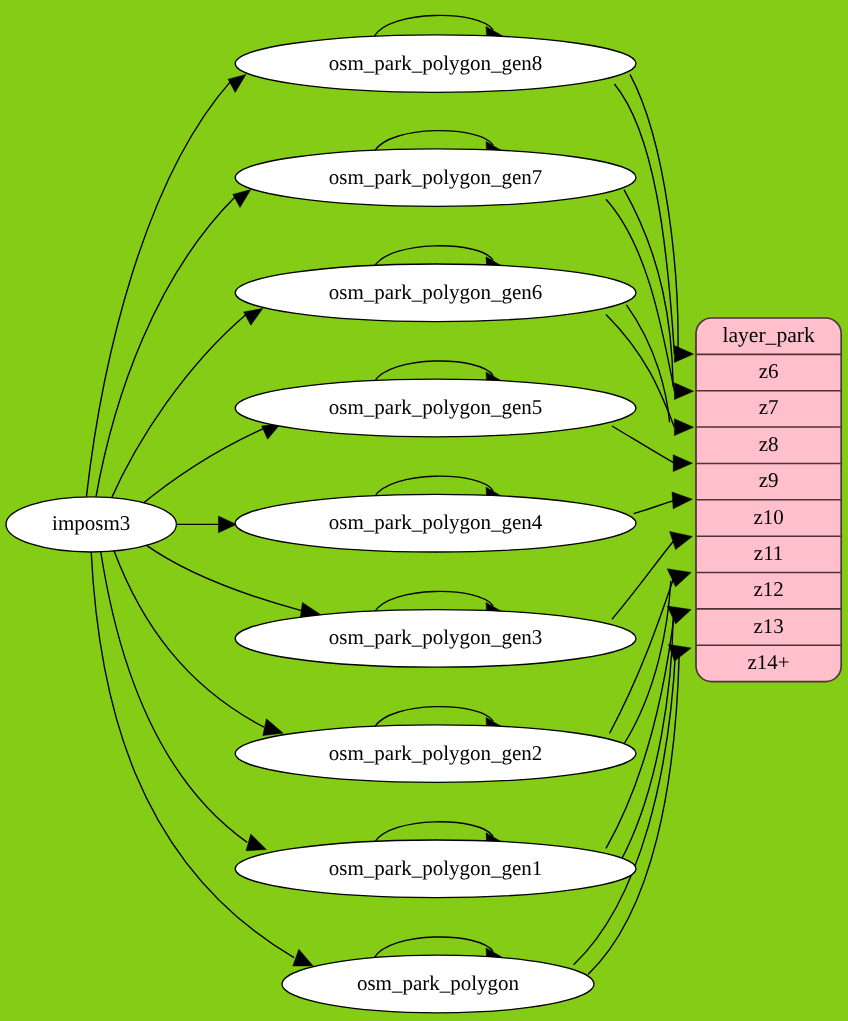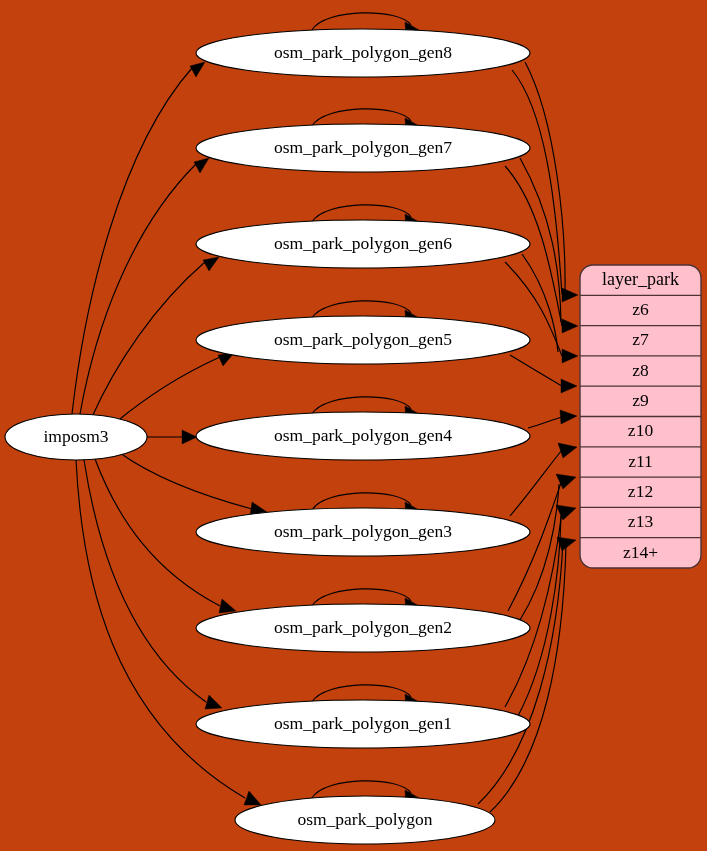--- a/index.html
+++ b/index.html
@@ -4,21 +4,21 @@
 <style>
   html, body {
     margin: 0;
     padding: 0;
     background: #ffffff;
   }
   #canvas-wrap {
     position: relative;
     width: 707px;
     height: 851px;
-    background: #c2410c;
+    background: #84cc16;
     overflow: hidden;
     font-family: "Liberation Serif", "DejaVu Serif", serif;
   }
   svg#graph {
     display: block;
     width: 707px;
     height: 851px;
   }
   .node-ellipse {
     fill: #ffffff;

